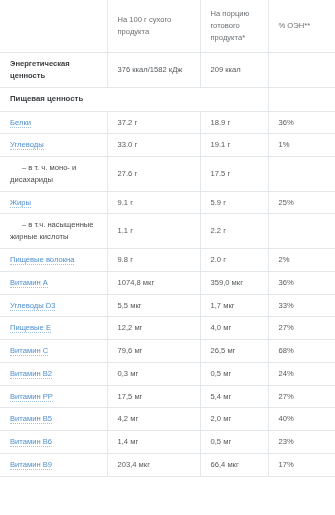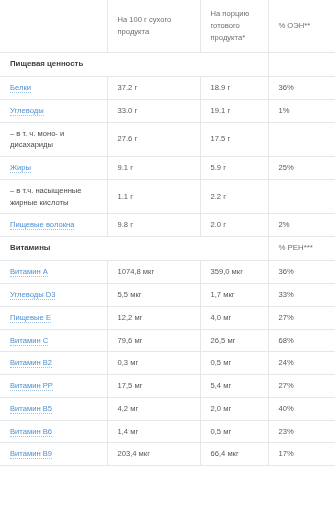--- a/index.html
+++ b/index.html
@@ -60,20 +60,21 @@
 
   
   .nutrient-link {
     color: #4f8fd0;
     border-bottom: 1px dotted #9dc2e4;
     cursor: pointer;
     display: inline;
   }
   .nutrient-plain {
     color: #4a4a4a;
+    margin-left: 12px;
   }
   td.col-label { color: #3b3f42; }
   tr.energy-row td.col-label { font-weight: bold; }
   td.col-dry, td.col-portion, td.col-pct { color: #55595c; }
   .empty-cell { display: block; min-height: 1px; }
 </style>
 </head>
 <body>
 
 <table class="nutrition-table">
@@ -85,20 +86,28 @@
   </colgroup>
   <tbody>
       <tr class="header-row">
         <td class="col-label">
           <span class="empty-cell"></span>
         </td>
         <td class="col-dry">На 100 г сухого продукта</td>
         <td class="col-portion">На порцию готового продукта*</td>
         <td class="col-pct">% ОЭН**</td>
       </tr>
+      <tr class="energy-row">
+        <td class="col-label">Энергетическая ценность</td>
+        <td class="col-dry">376 ккал/1582 кДж</td>
+        <td class="col-portion">209 ккал</td>
+        <td class="col-pct">
+          <span class="empty-cell"></span>
+        </td>
+      </tr>
       <tr class="section-row">
         <td class="col-label" colspan="3">Пищевая ценность</td>
         <td class="col-pct">
           <span class="empty-cell"></span>
         </td>
       </tr>
       <tr class="nutrient-row">
         <td class="col-label"><span class="nutrient-link">Белки</span></td>
         <td class="col-dry">37.2 г</td>
         <td class="col-portion">18.9 г</td>
@@ -131,24 +140,20 @@
         <td class="col-pct">
           <span class="empty-cell"></span>
         </td>
       </tr>
       <tr class="nutrient-row">
         <td class="col-label"><span class="nutrient-link">Пищевые волокна</span></td>
         <td class="col-dry">9.8 г</td>
         <td class="col-portion">2.0 г</td>
         <td class="col-pct">2%</td>
       </tr>
-      <tr class="section-row">
-        <td class="col-label" colspan="3">Витамины</td>
-        <td class="col-pct">% РЕН***</td>
-      </tr>
       <tr class="nutrient-row">
         <td class="col-label"><span class="nutrient-link">Витамин A</span></td>
         <td class="col-dry">1074,8 мкг</td>
         <td class="col-portion">359,0 мкг</td>
         <td class="col-pct">36%</td>
       </tr>
       <tr class="nutrient-row">
         <td class="col-label"><span class="nutrient-link">Углеводы D3</span></td>
         <td class="col-dry">5,5 мкг</td>
         <td class="col-portion">1,7 мкг</td>

